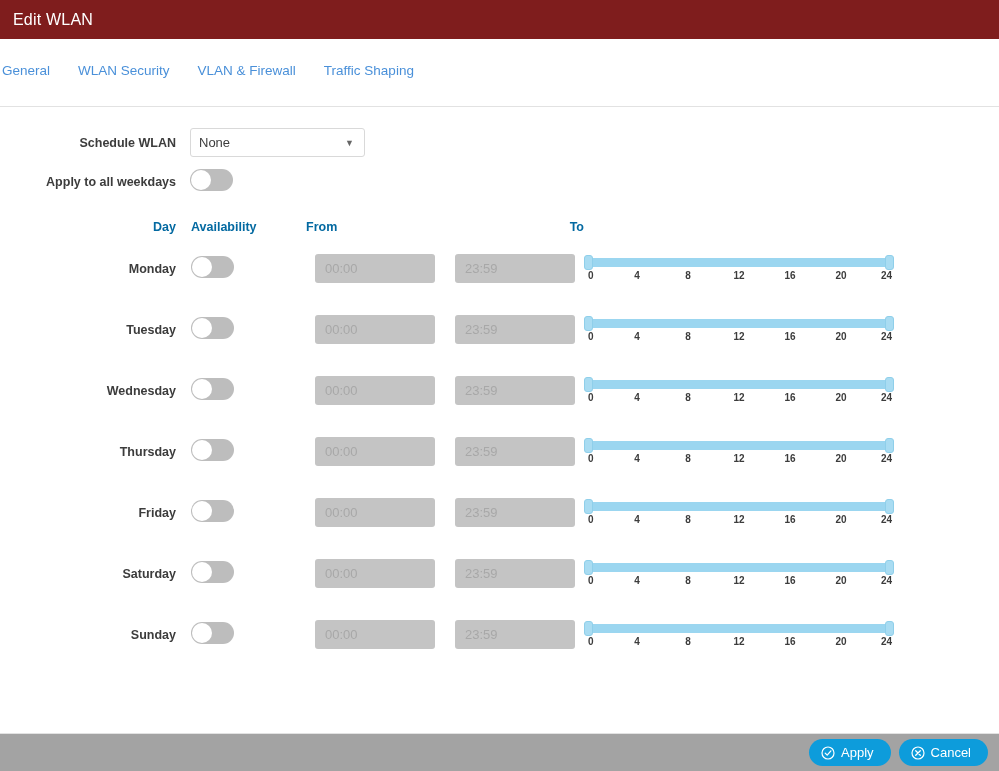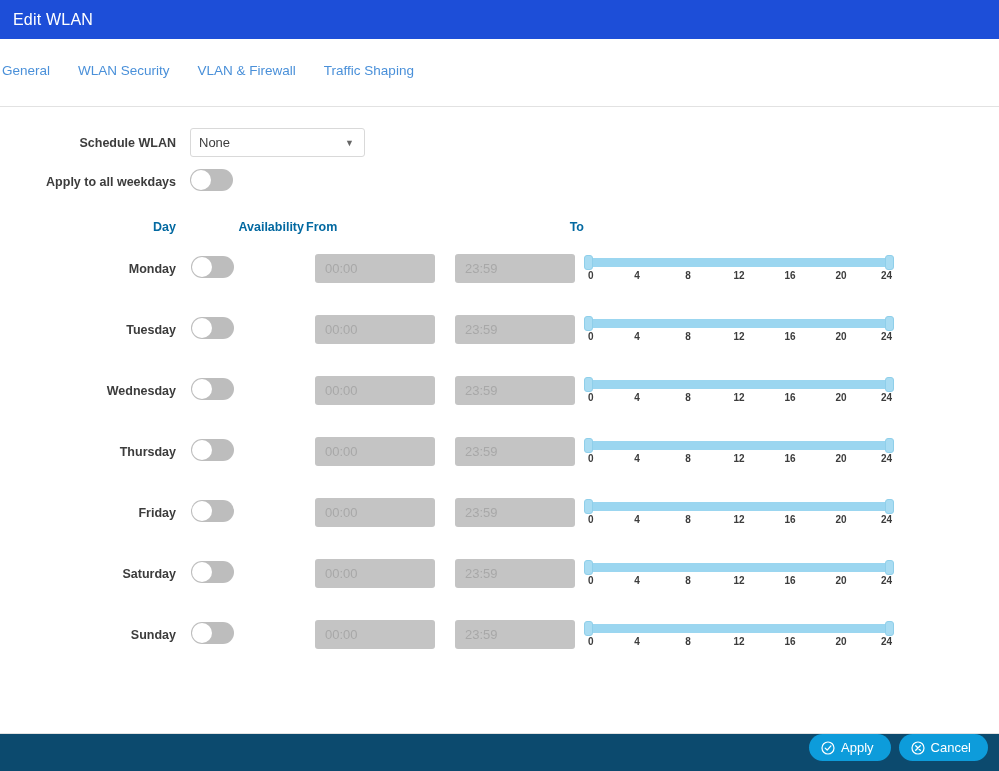--- a/index.html
+++ b/index.html
@@ -13,21 +13,21 @@
     background: #ffffff;
     font-family: "Liberation Sans", sans-serif;
     color: #3c3c3c;
     overflow: hidden;
     position: relative;
   }
 
   
   .titlebar {
     height: 39px;
-    background: #1d4ed8;
+    background: #7f1d1d;
     display: flex;
     align-items: center;
     padding-left: 13px;
   }
   .titlebar .title {
     color: #ffffff;
     font-size: 16px;
     font-weight: 400;
     letter-spacing: .2px;
   }
@@ -166,21 +166,21 @@
   }
   .sched th {
     font-size: 12.5px;
     font-weight: 700;
     color: #0369a1;
     padding-bottom: 4px;
   }
   .sched td { vertical-align: middle; }
 
   .th-day   { width: 190px; text-align: right; padding-right: 14px; }
-  .th-avail { width: 115px; text-align: right; margin-left: 36px; }
+  .th-avail { width: 115px; text-align: left; margin-left: 36px; }
   .th-from  { width: 140px; text-align: left; }
   .th-to    { width: 140px; text-align: right; }
   .th-slider{ text-align: left; }
 
   .sched tbody tr { height: 61px; }
 
   td.day-cell {
     text-align: right;
     padding-right: 14px;
     font-size: 12.5px;
@@ -244,23 +244,24 @@
 
   
   .footer {
     position: absolute;
     left: 0;
     right: 0;
     bottom: 0;
     height: 38px;
     border-top: 1px solid #e2e2e2;
     display: flex;
+    align-items: center;
     justify-content: flex-end;
     padding-right: 11px;
-    background: #0c4a6e;
+    background: #a3a3a3;
   }
   .btn {
     height: 27px;
     border-radius: 14px;
     background: #0d9cdb;
     color: #ffffff;
     font-size: 13px;
     display: inline-flex;
     align-items: center;
     padding: 0 17px 0 12px;

